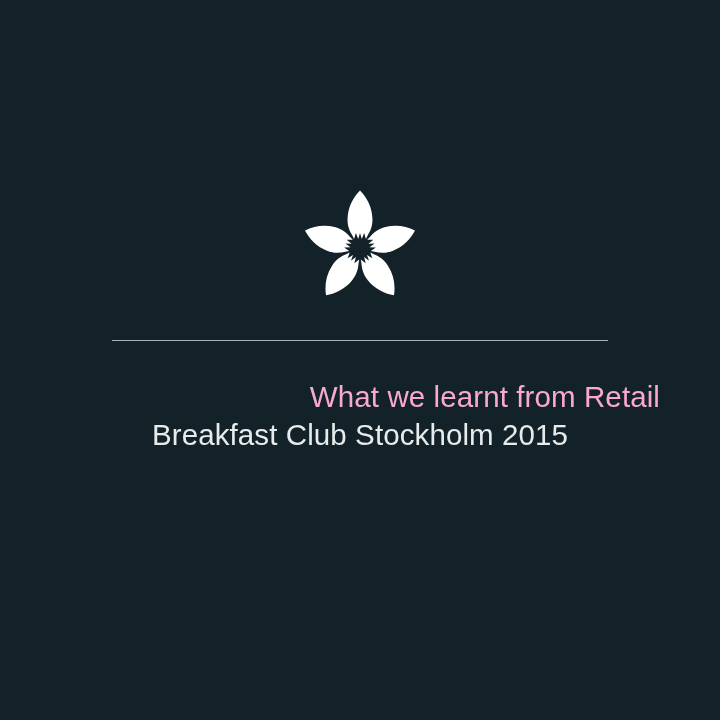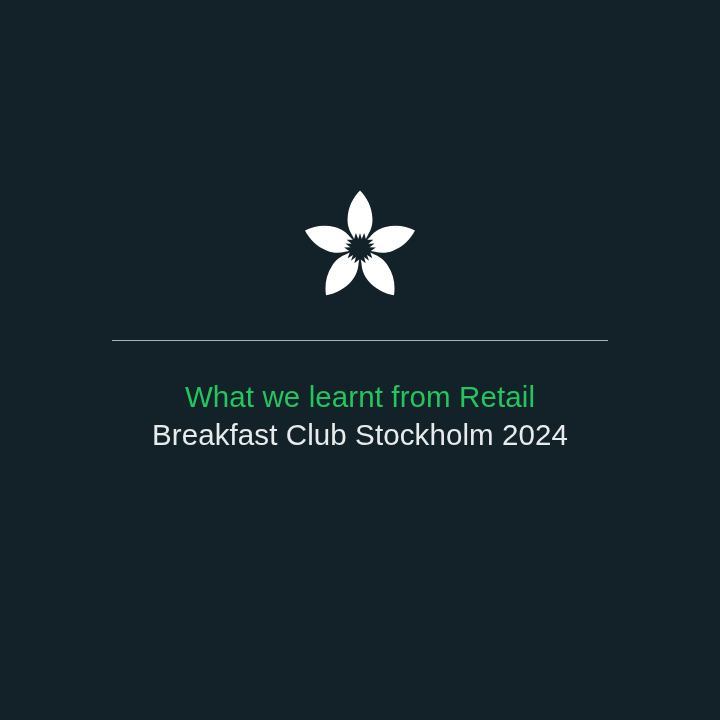--- a/index.html
+++ b/index.html
@@ -153,17 +153,17 @@
         </g>
       </g>
     </svg>
   </div>
 
   <div class="divider-wrap">
     <div class="divider" style="border-top-color: rgb(170, 180, 183);"></div>
   </div>
 
   <div class="title-block">
-    <span class="title-line" style="color: #22c55e;">What we learnt from Retail</span>
-    <span class="title-line" style="color: rgb(231, 235, 236);">Breakfast Club Stockholm 2024</span>
+    <span class="title-line" style="color: #f9a8d4; text-align: right;">What we learnt from Retail</span>
+    <span class="title-line" style="color: rgb(231, 235, 236);">Breakfast Club Stockholm 2015</span>
   </div>
 
 </div>
 
 </body></html>

